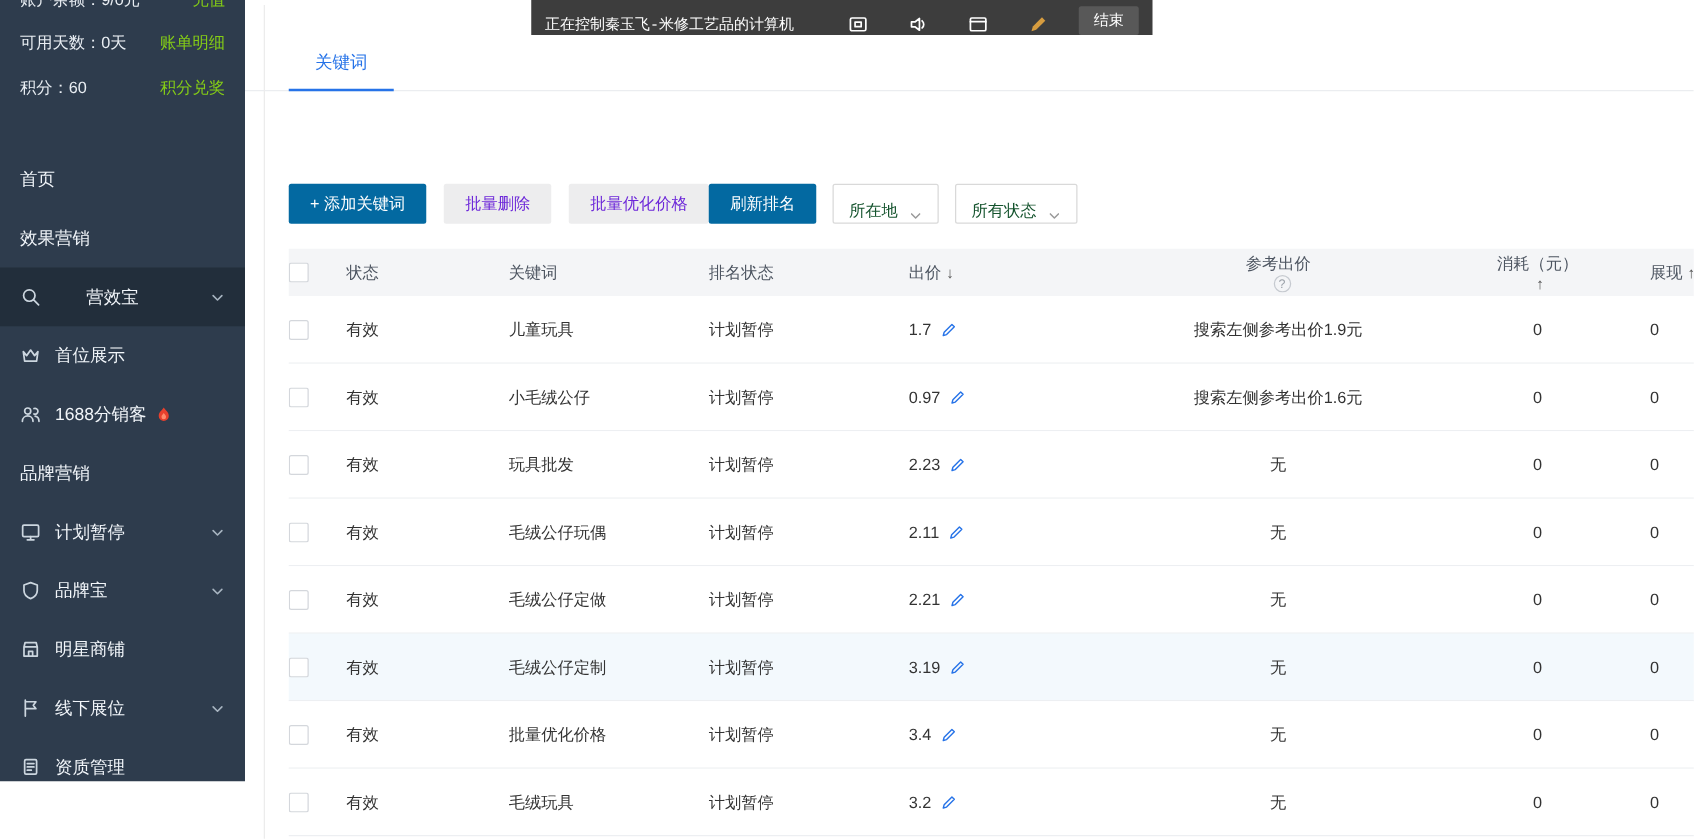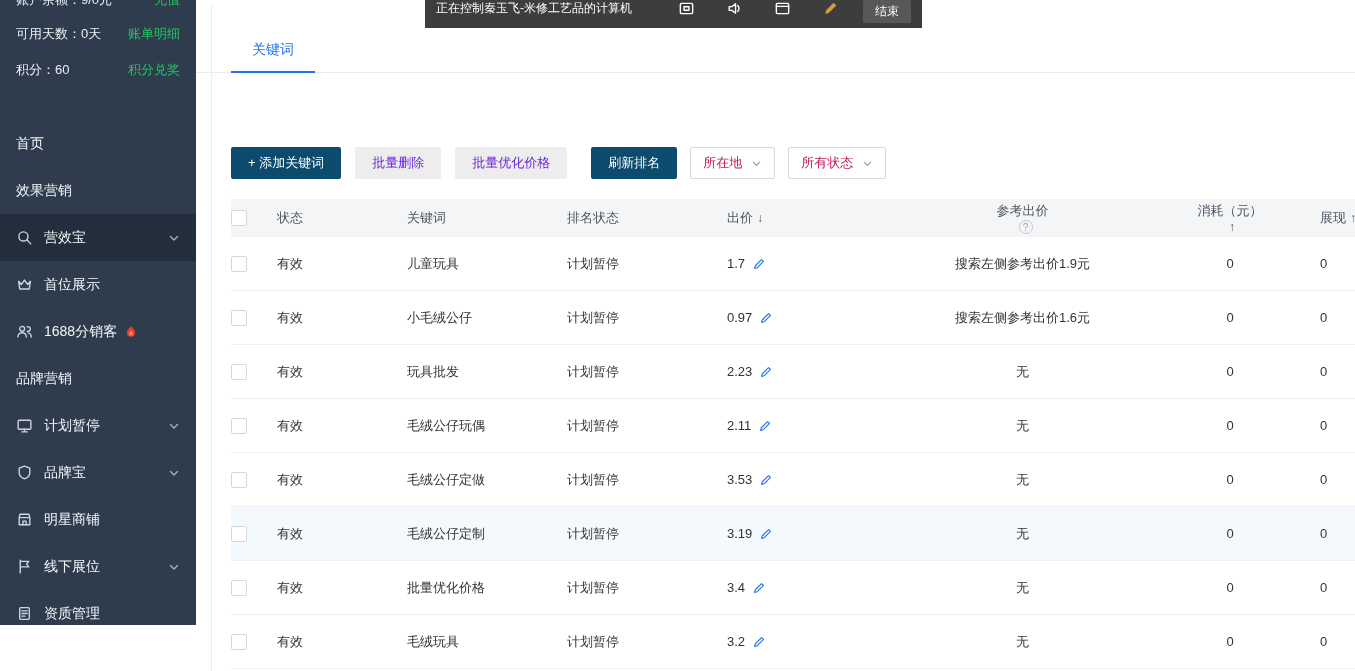--- a/index.html
+++ b/index.html
@@ -7,49 +7,49 @@
     font-family:"Liberation Sans","DejaVu Sans",sans-serif; }
   .app { position:relative; width:1355px; height:671px; }
 
   
   .sidebar { position:absolute; left:0; top:0; width:196px; height:625px;
     background:#2e3c4d; overflow:hidden; z-index:3; }
   .account { padding:0 16px; }
   .acct-row { display:flex; justify-content:space-between; align-items:center;
     font-size:13px; color:#e9eef3; height:36px; }
   .acct-row.cut { margin-top:-16px; height:32px; }
-  .acct-link { color:#22c55e; cursor:pointer; text-decoration:none; }
+  .acct-link { color:#84cc16; cursor:pointer; text-decoration:none; }
   .menu { margin-top:32px; }
   .menu-item { height:47px; display:flex; align-items:center; padding:0 16px;
     font-size:14px; color:#f2f6fa; cursor:pointer; position:relative;text-align:right; }
   .menu-item.section { cursor:default; }
-  .menu-item.selected { background:#222e3b; }
+  .menu-item.selected { background:#222e3b;gap:25px; }
   .mi-icon { width:17px; height:17px; margin-right:11px; color:#ccd6df; display:flex; align-items:center; }
   .mi-chevron { margin-left:auto; color:#a7b4c0; display:flex; }
   .mi-badge { margin-left:7px; display:flex; }
   .ic path,.ic circle,.ic rect,.ic line { fill:none; stroke:currentColor;
     stroke-width:1.3; stroke-linecap:round; stroke-linejoin:round; }
 
   
   .main { position:absolute; left:196px; top:4px; right:0; height:671px; background:#fff; }
   .vline { position:absolute; left:15px; top:0; width:1px; height:671px; background:#ececec; }
   .tabbar { margin-top:28px; height:41px; border-bottom:1px solid #ebedf0;
     padding-left:35px; display:flex; align-items:flex-end; }
   .tab { font-size:14px; color:#2673e8; padding:0 21px 12px; border-bottom:2px solid #2673e8;
     margin-bottom:-1px; cursor:pointer; }
 
   .toolbar { margin:74px 0 0 35px; height:32px; display:flex; align-items:center; }
   .btn { height:32px; font-size:13px; display:inline-flex; align-items:center;
     justify-content:center; border-radius:2px; cursor:pointer; white-space:nowrap; }
-  .btn-primary { background:#0c4a6e; color:#fff; padding:16px 17px; border:none; }
+  .btn-primary { background:#0369a1; color:#fff; padding:16px 17px; border:none; }
   .btn-disabled { background:#ededee; color:#6d28d9; padding:0 17px; border:none;
     margin-left:14px; cursor:not-allowed; }
-  .btn-refresh { margin-left:24px; }
-  .select { height:32px; border:1px solid #d9d9d9; background:#fff; color:#be185d;
-    padding:0 12px; margin-left:13px; display:inline-flex; align-items:center;
+  .btn-refresh { }
+  .select { height:32px; border:1px solid #d9d9d9; background:#fff; color:#14532d;
+    padding:0 12px; margin-left:13px; display:inline-flex; align-items:flex-end;
     gap:9px; font-size:13px; border-radius:2px; cursor:pointer; }
   .select .chev { color:#999; display:flex; }
 
   
   .table { margin:20px 0 0 35px; width:1199px; }
   .thead { display:flex; align-items:center; height:38px; background:#f4f5f7;
     font-size:13px; color:#4d5561; }
   .row { display:flex; align-items:center; height:54px; background:#fff;
     border-bottom:1px solid #edeff2; font-size:13px; color:#333; }
   .row.hl { background:#f3f9fd; }
@@ -59,22 +59,22 @@
   .checkbox { width:16px; height:16px; border:1px solid #d4d7dc; border-radius:2px;
     background:#fff; cursor:pointer; }
   .sort-arrow { margin-left:4px; color:#555; font-size:12px; }
   .help { width:14px; height:14px; border:1px solid #c6cad0; border-radius:50%;
     color:#9ba1a8; font-size:10px; display:inline-flex; align-items:center;
     justify-content:center; margin-left:6px; cursor:pointer; }
   .edit-ic { margin-left:7px; color:#2673e8; display:flex; cursor:pointer; }
 
   
   .remote-bar { position:absolute; left:425px; top:0; width:497px; height:28px;
-    background:#3d3d3d; z-index:20; display:flex; align-items:flex-start;
-    padding:0 11px; color:#fff; font-size:12px; }
+    background:#3d3d3d; z-index:20; display:flex; align-items:flex-end;
+    padding:0 11px; color:#fff; font-size:12px;font-family:Liberation Mono, monospace; }
   .rb-icons { margin-left:auto; display:flex; align-items:center; gap:31px; }
   .rb-ic { display:flex; color:#fff; cursor:pointer; }
   .rb-end { margin-left:24px; background:rgba(255,255,255,.14); border-radius:2px;
     padding:3px 12px; cursor:pointer; }
 </style>
 </head>
 <body>
 
 <div class="app">
 
@@ -350,21 +350,21 @@
       </div>
 
       <div class="row">
         <div class="td c0">
             <span class="checkbox"></span>
           </div>
         <div class="td c1">有效</div>
         <div class="td c2">毛绒公仔定做</div>
         <div class="td c3">计划暂停</div>
         <div class="td c4">
-          <span>3.53</span>
+          <span>2.21</span>
           <span class="edit-ic ic">
               <svg width="14" height="14" viewBox="0 0 16 16">
                 <path d="M3 13l.8-3 7.1-7.1 2.2 2.2-7.1 7.1z"></path>
               </svg>
             </span>
         </div>
         <div class="td c5">无</div>
         <div class="td c6">0</div>
         <div class="td c7">0</div>
       </div>

